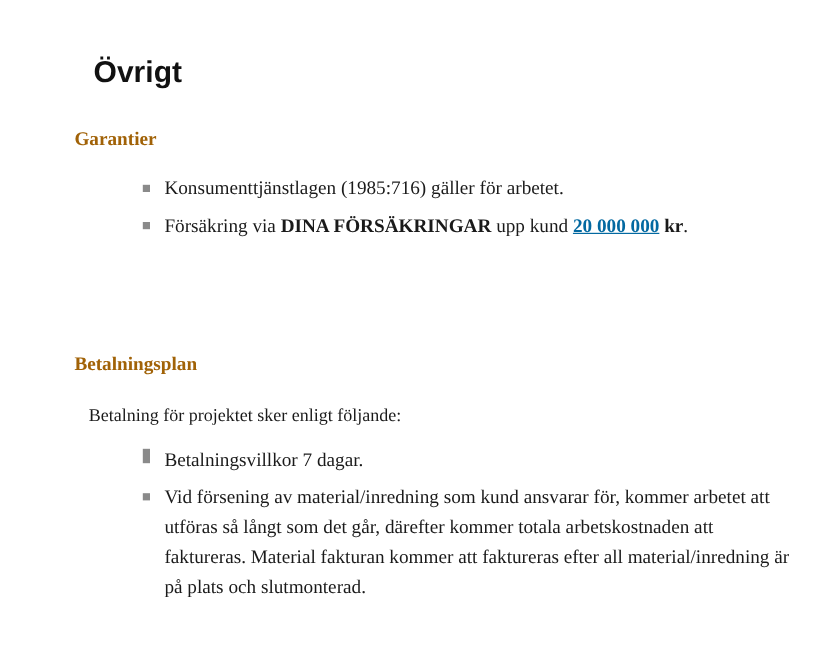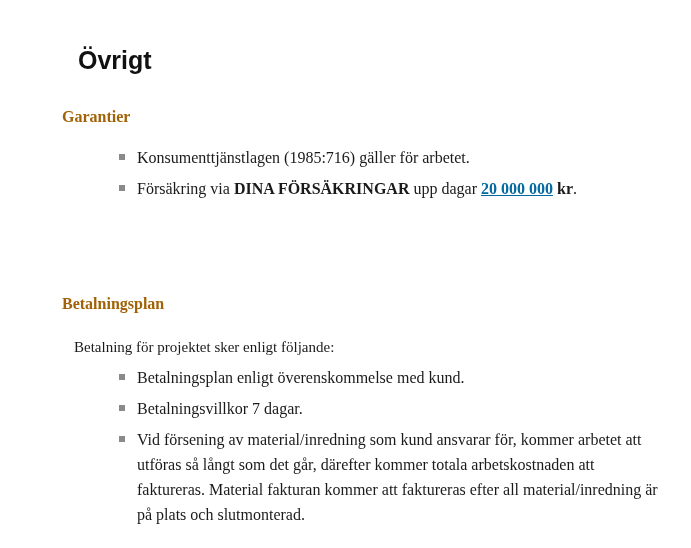--- a/index.html
+++ b/index.html
@@ -46,30 +46,29 @@
   <h1>Övrigt</h1>
 
   <h3 style="top:108px">Garantier</h3>
   <ul style="top:145px">
     <li>
       <span class="bullet"></span>
       <span>Konsumenttjänstlagen (1985:716) gäller för arbetet.</span>
     </li>
     <li>
       <span class="bullet"></span>
-      <span>Försäkring via </span><b>DINA FÖRSÄKRINGAR</b><span> upp dagar </span><a class="link">20 000 000</a><b> kr</b><span>.</span>
+      <span>Försäkring via </span><b>DINA FÖRSÄKRINGAR</b><span> upp kund </span><a class="link">20 000 000</a><b> kr</b><span>.</span>
     </li>
   </ul>
 
   <h3 style="top:295px">Betalningsplan</h3>
   <p class="intro">Betalning för projektet sker enligt följande:</p>
   <ul style="top:365px">
     <li>
       <span class="bullet"></span>
-      <span>Betalningsplan enligt överenskommelse med kund.</span>
     </li>
     <li>
       <span class="bullet"></span>
       <span>Betalningsvillkor 7 dagar.</span>
     </li>
     <li>
       <span class="bullet"></span>
       <span>Vid försening av material/inredning som kund ansvarar för, kommer arbetet att utföras så långt som det går, därefter kommer totala arbetskostnaden att faktureras. Material fakturan kommer att faktureras efter all material/inredning är på plats och slutmonterad.</span>
     </li>
   </ul>

